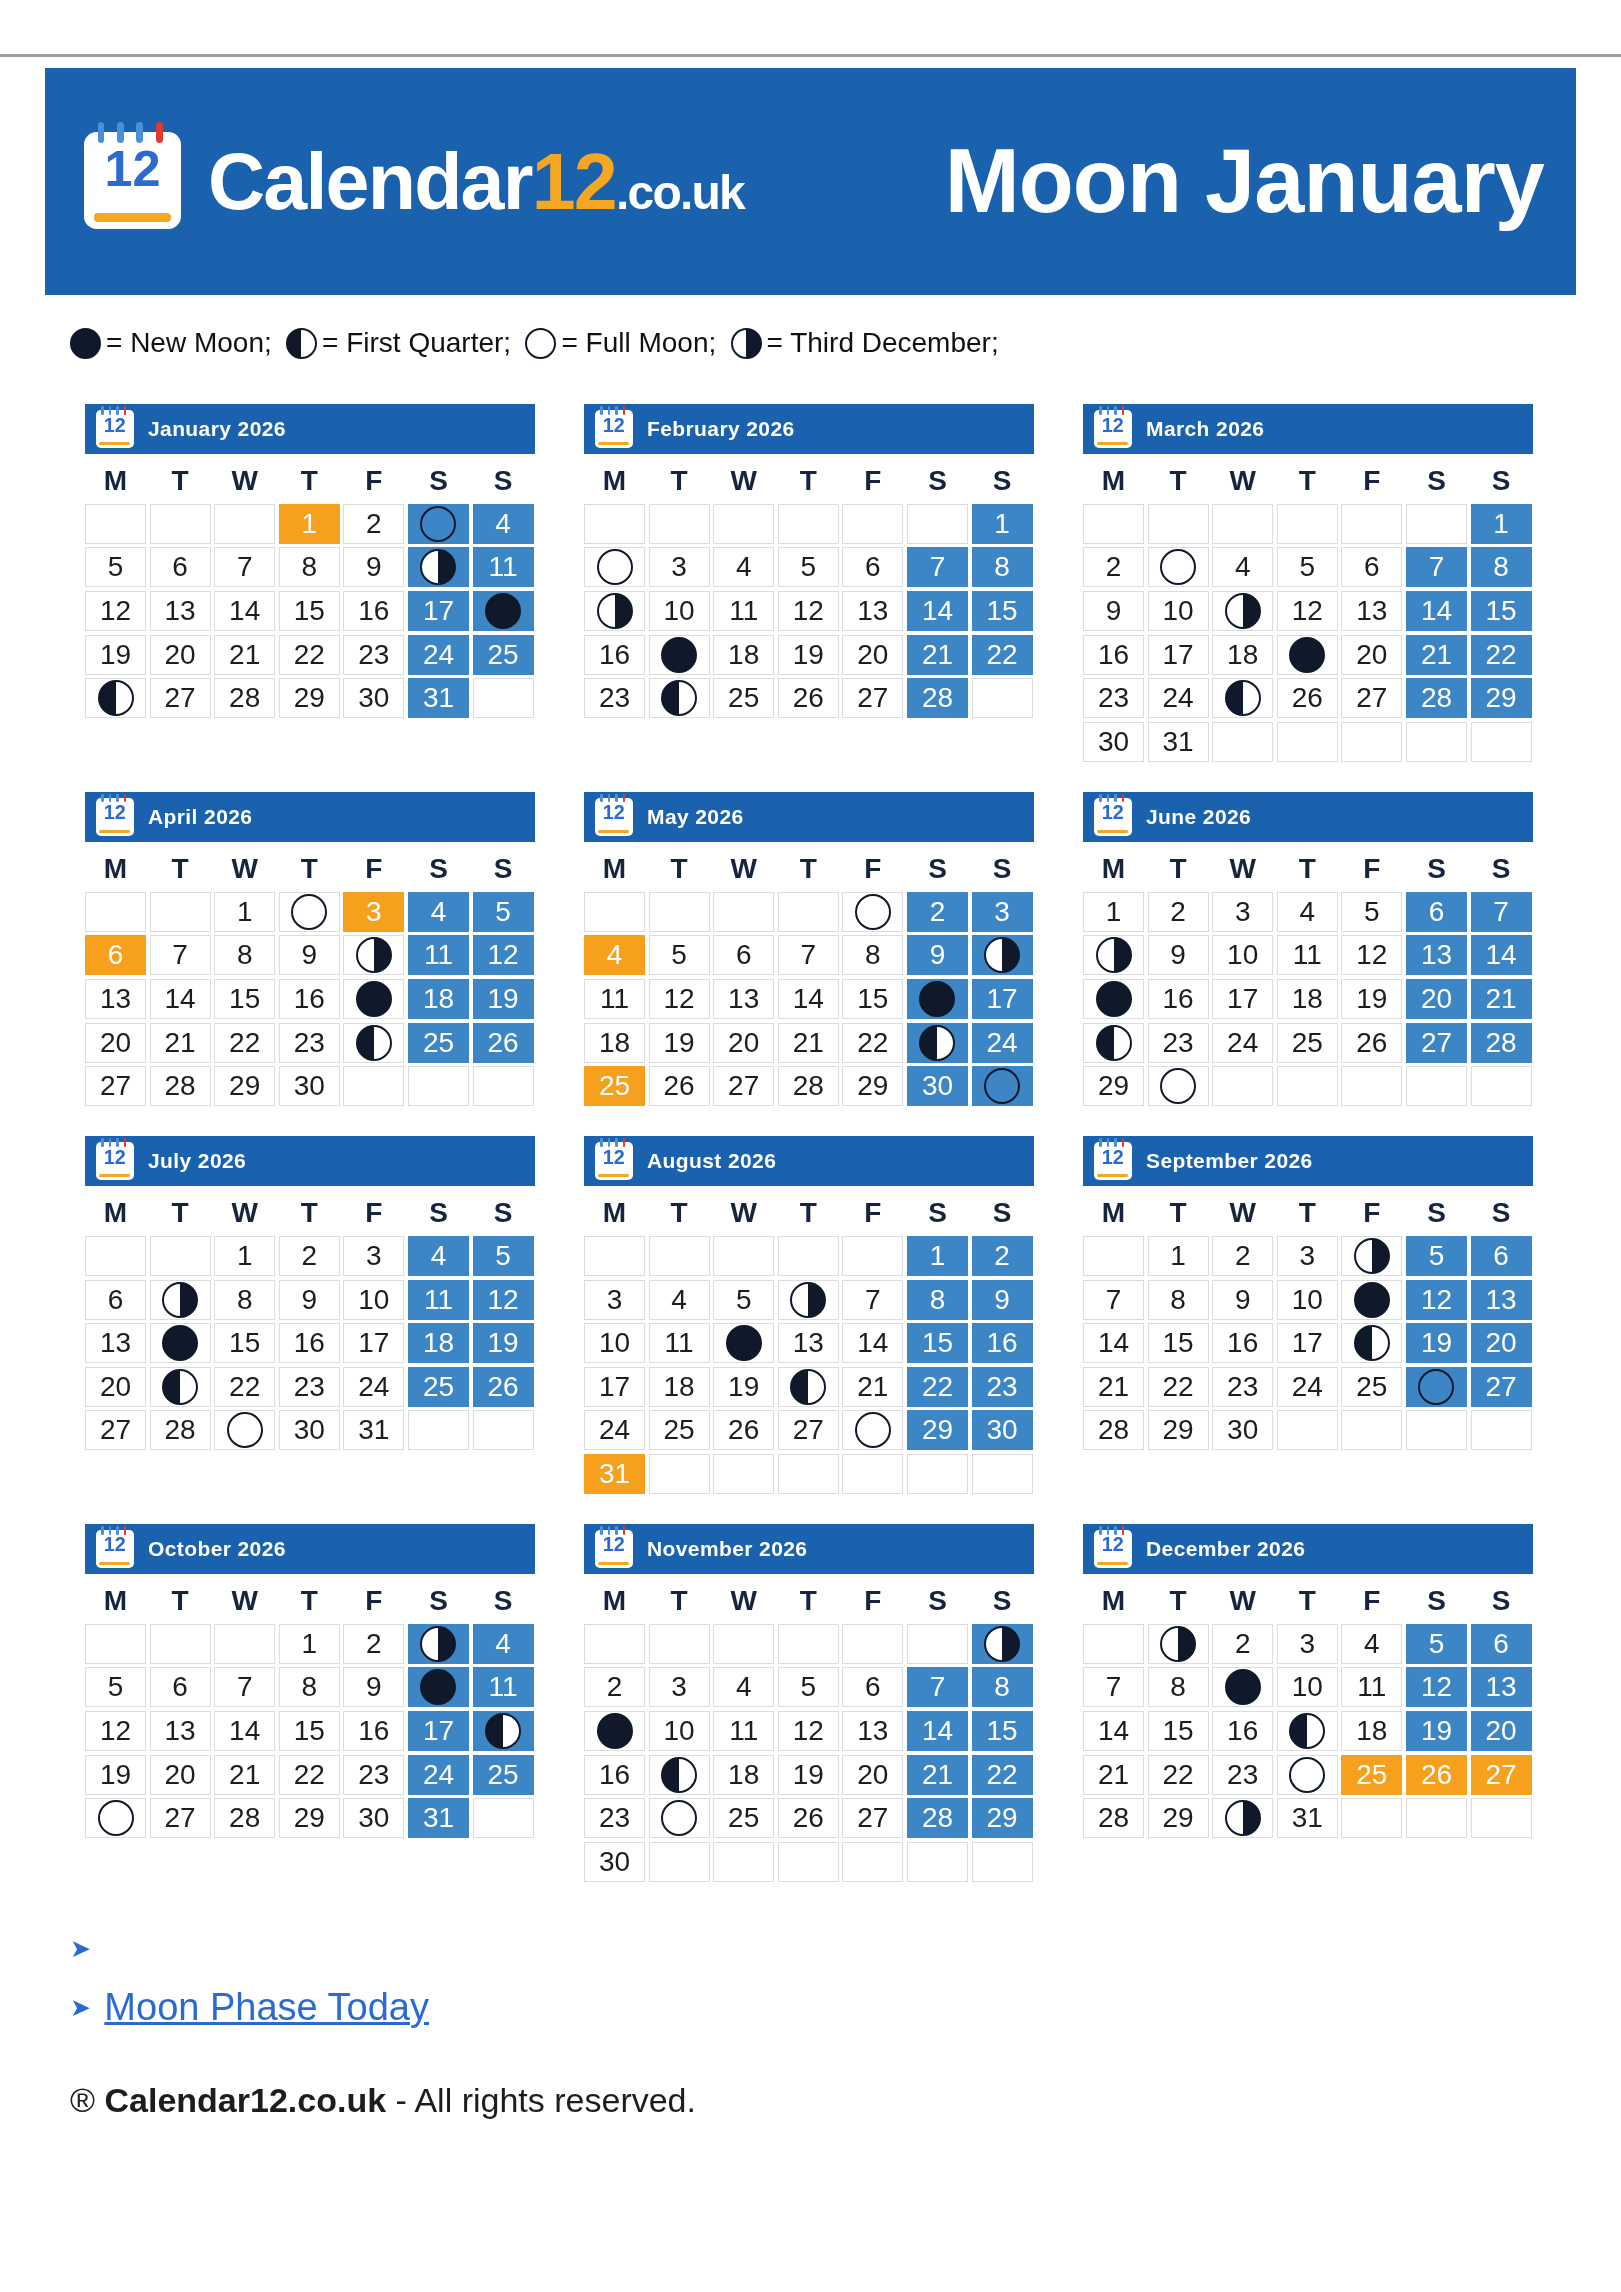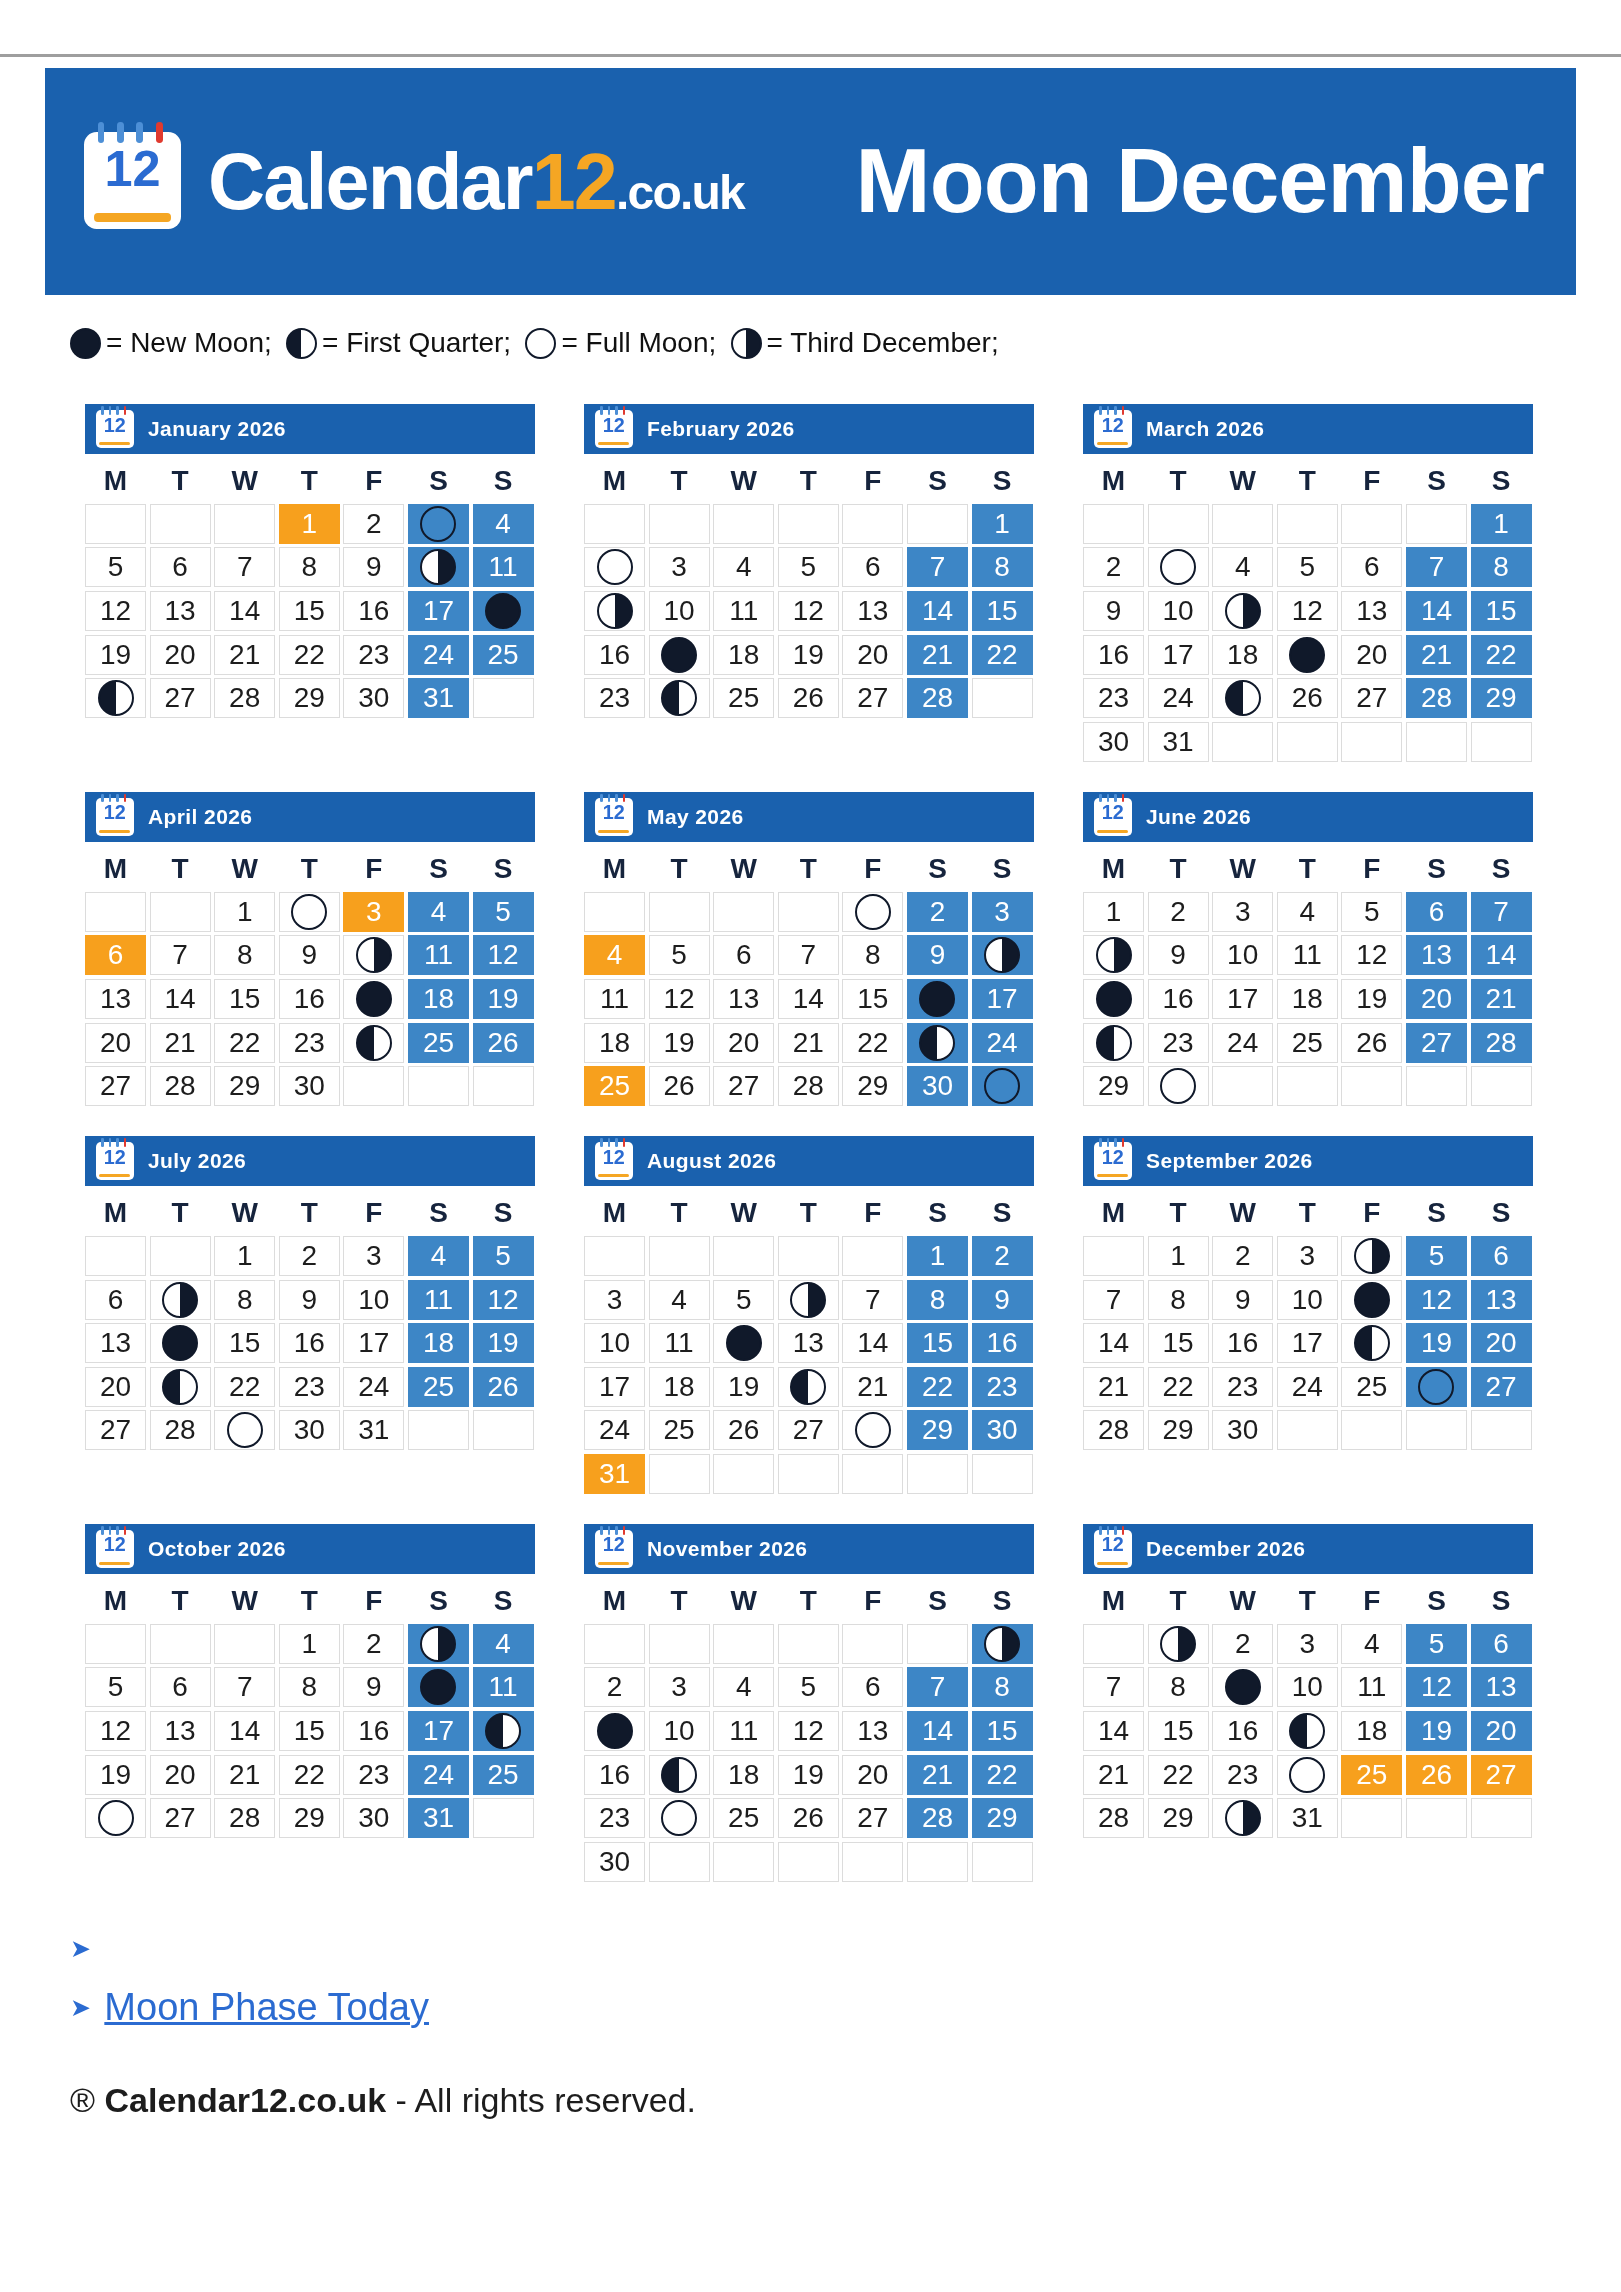--- a/index.html
+++ b/index.html
@@ -60,21 +60,21 @@
 <body>
 
 <div class="top-rule"></div>
 
 <header class="banner">
   <a class="logo">
     <span><span class="cal-icon" style="font-size: 97px;"><span class="pin blue" style="left: 14%;"></span><span class="pin blue" style="left: 34%;"></span><span class="pin blue" style="left: 54%;"></span><span class="pin red" style="left: 74%;"></span><span class="cal-num">12</span><span class="cal-bar"></span></span></span>
     <span class="brand"><span>Calendar</span><span class="brand-num">12</span><span class="brand-suffix">.co.uk</span></span>
   </a>
   <div class="big-title">
-    <div>Moon December</div>
+    <div>Moon January</div>
   </div>
 </header>
 
 <div class="legend">
   <span class="legend-item">
     <span class="moon sm new"></span>
     <span>= New Moon;</span>
   </span>
   <span class="legend-item">
     <span class="moon sm first"></span>

